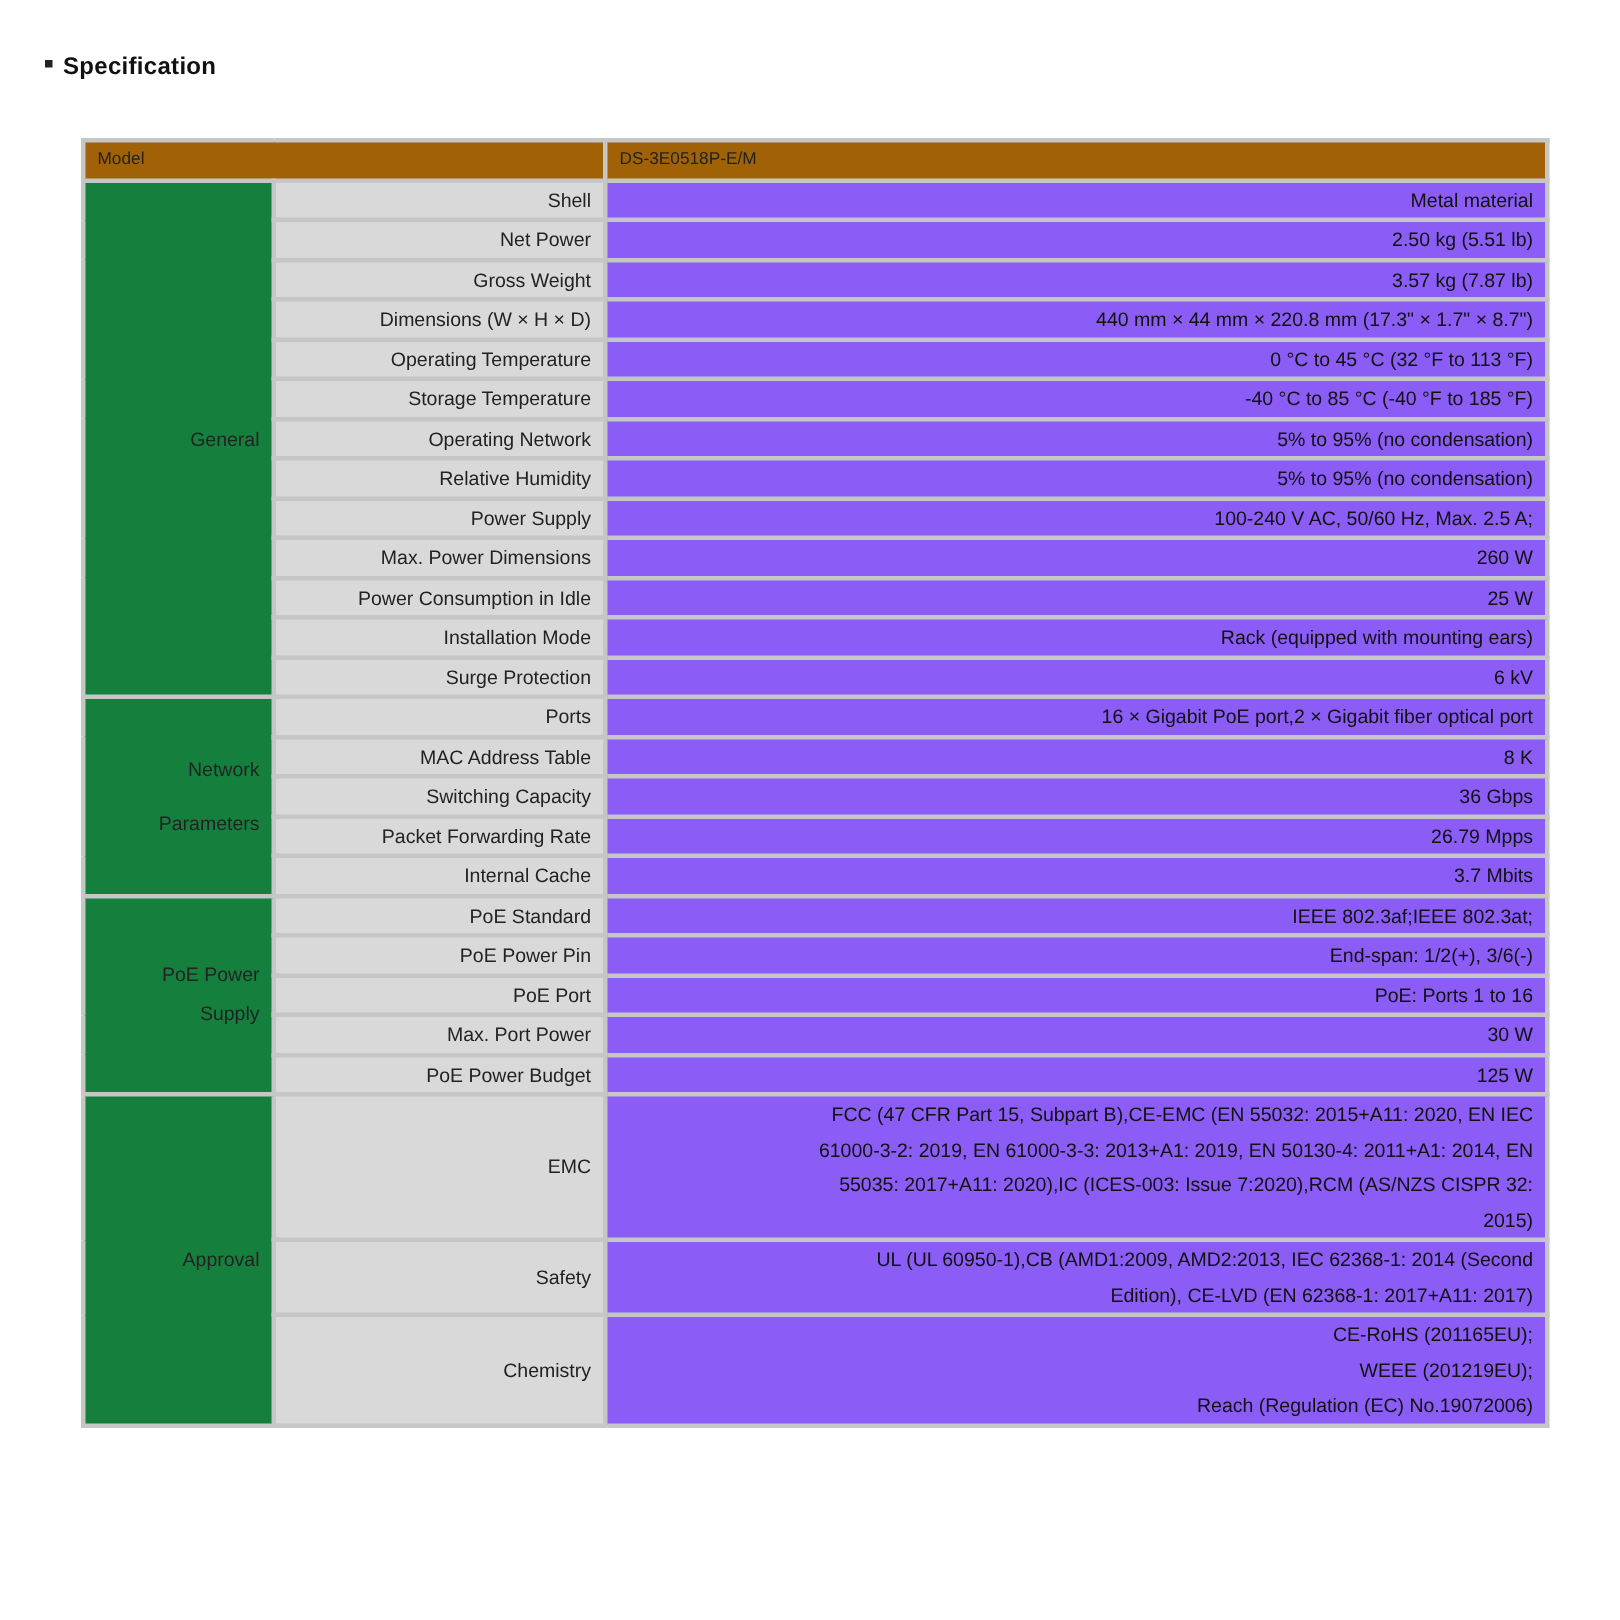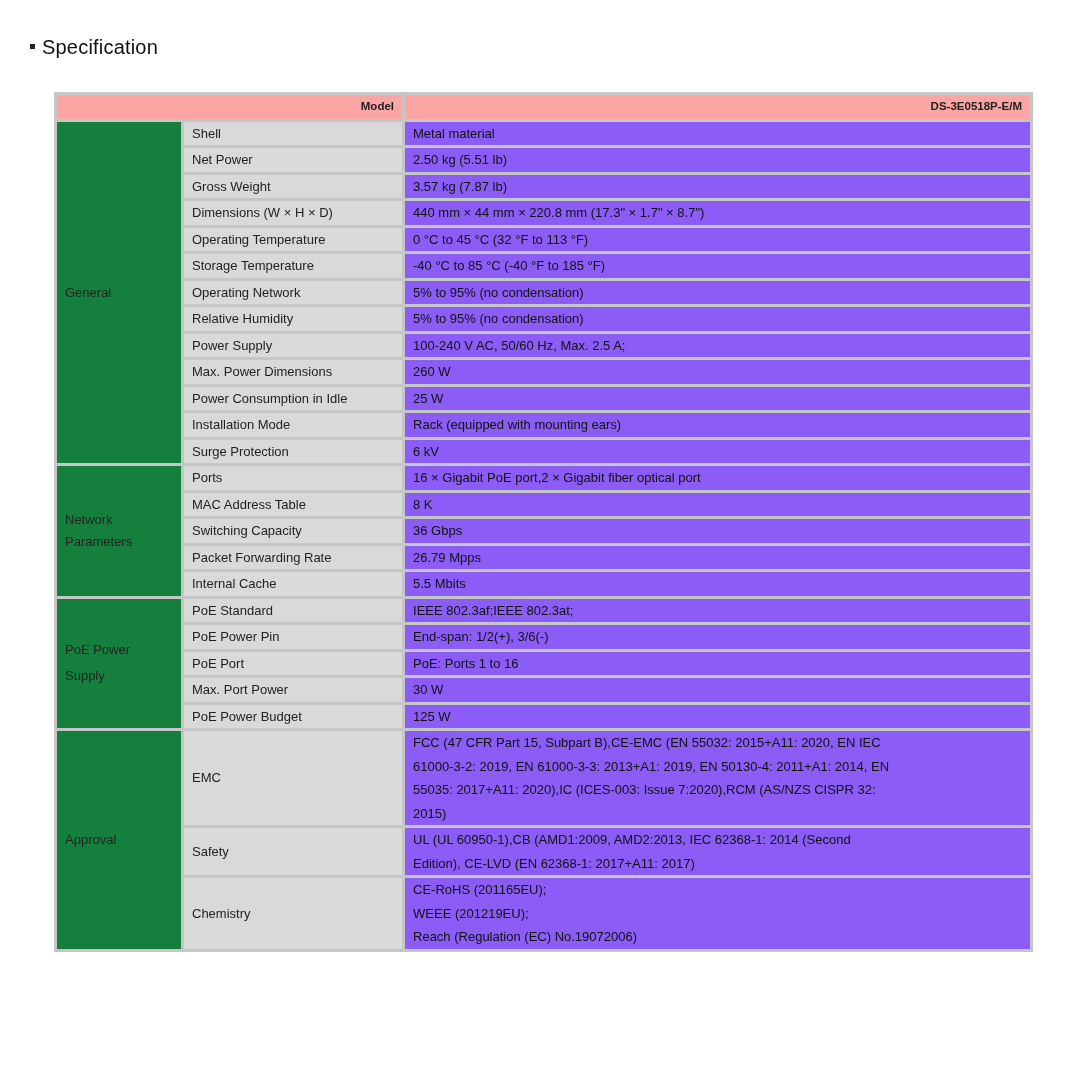--- a/index.html
+++ b/index.html
@@ -12,22 +12,22 @@
       height: 1080px;
       position: relative;
       overflow: hidden;
       font-family: "Liberation Sans", sans-serif;
       color: #1c1c1c;
     }
     .section-title {
       position: absolute;
       left: 30px;
       top: 36px;
-      font-size: 20px;
-      font-weight: normal;
+      font-size: 16px;
+      font-weight: bold;
       color: #111;
       letter-spacing: 0.2px;
       font-family: "Liberation Sans", sans-serif;
       text-align: right;
     }
     .section-title .bullet {
       display: inline-block;
       width: 5px;
       height: 5px;
       background: #222;
@@ -46,28 +46,28 @@
       font-family: "Liberation Sans", sans-serif;
     }
     table.spec col.c1 { width: 127px; }
     table.spec col.c2 { width: 221px; }
     table.spec col.c3 { width: 628px; }
     table.spec td, table.spec th {
       border: 3px solid #c6c6c6;
       padding: 0 8px;
       height: 23.5px;
       vertical-align: middle;
+      text-align: right;
+      line-height: 23.5px;
+    }
+    table.spec th {
+      background: #a16207;
+      font-weight: normal;
+      font-size: 11.5px;
       text-align: left;
-      line-height: 23.5px;
-    }
-    table.spec th {
-      background: #fca5a5;
-      font-weight: bold;
-      font-size: 11.5px;
-      text-align: right;
       color: #222;
       height: 22px;
     }
     td.group {
       background: #15803d;
       color: #222;
       line-height: 26px;
     }
     td.param {
       background: #d9d9d9;
@@ -153,39 +153,39 @@
       </tr>
       <tr>
         <td class="param">Installation Mode</td>
         <td class="value"><span class="line">Rack (equipped with mounting ears)</span></td>
       </tr>
       <tr>
         <td class="param">Surge Protection</td>
         <td class="value"><span class="line">6 kV</span></td>
       </tr>
       <tr>
-        <td class="group" rowspan="5" style="line-height: 22px; white-space: normal; max-width: 110px;">Network Parameters</td>
+        <td class="group" rowspan="5" style="line-height: 36px; white-space: normal; max-width: 110px;">Network Parameters</td>
         <td class="param">Ports</td>
         <td class="value"><span class="line">16 × Gigabit PoE port,2 × Gigabit fiber optical port</span></td>
       </tr>
       <tr>
         <td class="param">MAC Address Table</td>
         <td class="value"><span class="line">8 K</span></td>
       </tr>
       <tr>
         <td class="param">Switching Capacity</td>
         <td class="value"><span class="line">36 Gbps</span></td>
       </tr>
       <tr>
         <td class="param">Packet Forwarding Rate</td>
         <td class="value"><span class="line">26.79 Mpps</span></td>
       </tr>
       <tr>
         <td class="param">Internal Cache</td>
-        <td class="value"><span class="line">5.5 Mbits</span></td>
+        <td class="value"><span class="line">3.7 Mbits</span></td>
       </tr>
       <tr>
         <td class="group" rowspan="5" style="line-height: 26px; white-space: normal; max-width: 110px;">PoE Power Supply</td>
         <td class="param">PoE Standard</td>
         <td class="value"><span class="line">IEEE 802.3af;IEEE 802.3at;</span></td>
       </tr>
       <tr>
         <td class="param">PoE Power Pin</td>
         <td class="value"><span class="line">End-span: 1/2(+), 3/6(-)</span></td>
       </tr>

